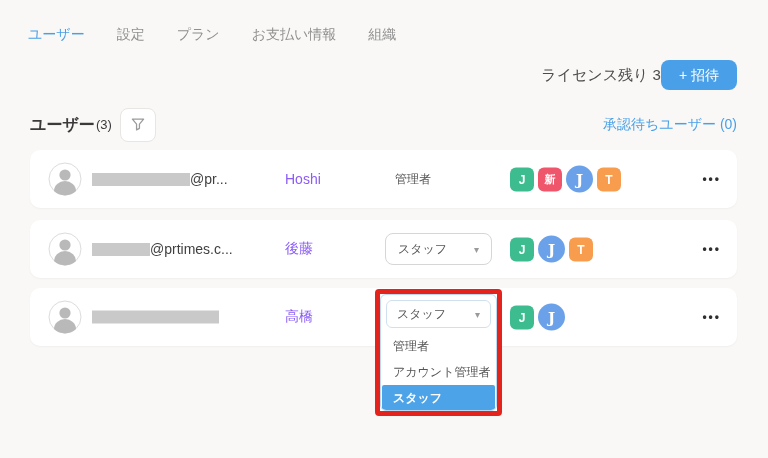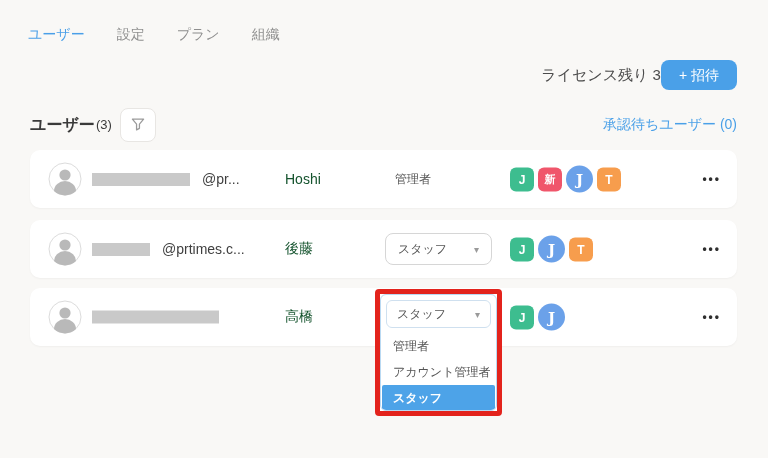--- a/index.html
+++ b/index.html
@@ -50,26 +50,26 @@
     background:#fff; border-radius:10px;
     box-shadow:0 1px 2px rgba(0,0,0,0.04);
   }
   .card.r1 { top:150px; }
   .card.r2 { top:220px; }
   .card.r3 { top:288px;text-decoration:underline; }
 
   .avatar { position:absolute; left:18px; top:12px; width:34px; height:34px; }
 
   .email { position:absolute; left:62px; top:50%; transform:translateY(-50%);
-           display:flex; align-items:center; gap:12px; }
+           display:flex; align-items:center; gap:0; }
   .redacted { height:13px; background:#c9c9c9; display:inline-block; }
   .email-suffix { font-size:14px; color:#3f3f3f; }
 
   .uname { position:absolute; left:255px; top:50%; transform:translateY(-50%);
-           font-size:14px; color:#14532d; }
+           font-size:14px; color:#8b5cf6; }
 
   .role-static { position:absolute; left:365px; top:50%; transform:translateY(-50%);
                  font-size:12px; color:#555; }
 
   .role-select {
     position:absolute; left:355px; top:13px; width:107px; height:32px;
     background:#fff; border:1px solid #d6d6d6; border-radius:8px;
     display:flex; align-items:center; justify-content:space-between;
     padding:0 12px; cursor:pointer;
   }
@@ -124,20 +124,21 @@
 </style>
 </head>
 <body>
 
 <div class="page">
 
   <nav class="tabs">
     <span class="tab active">ユーザー</span>
     <span class="tab">設定</span>
     <span class="tab">プラン</span>
+    <span class="tab">お支払い情報</span>
     <span class="tab">組織</span>
   </nav>
 
   <div class="toolbar">
     <span class="license-text">ライセンス残り 3</span>
     <button class="invite-btn">+ 招待</button>
   </div>
 
   <div class="list-header">
     <span class="lh-title">ユーザー</span>

